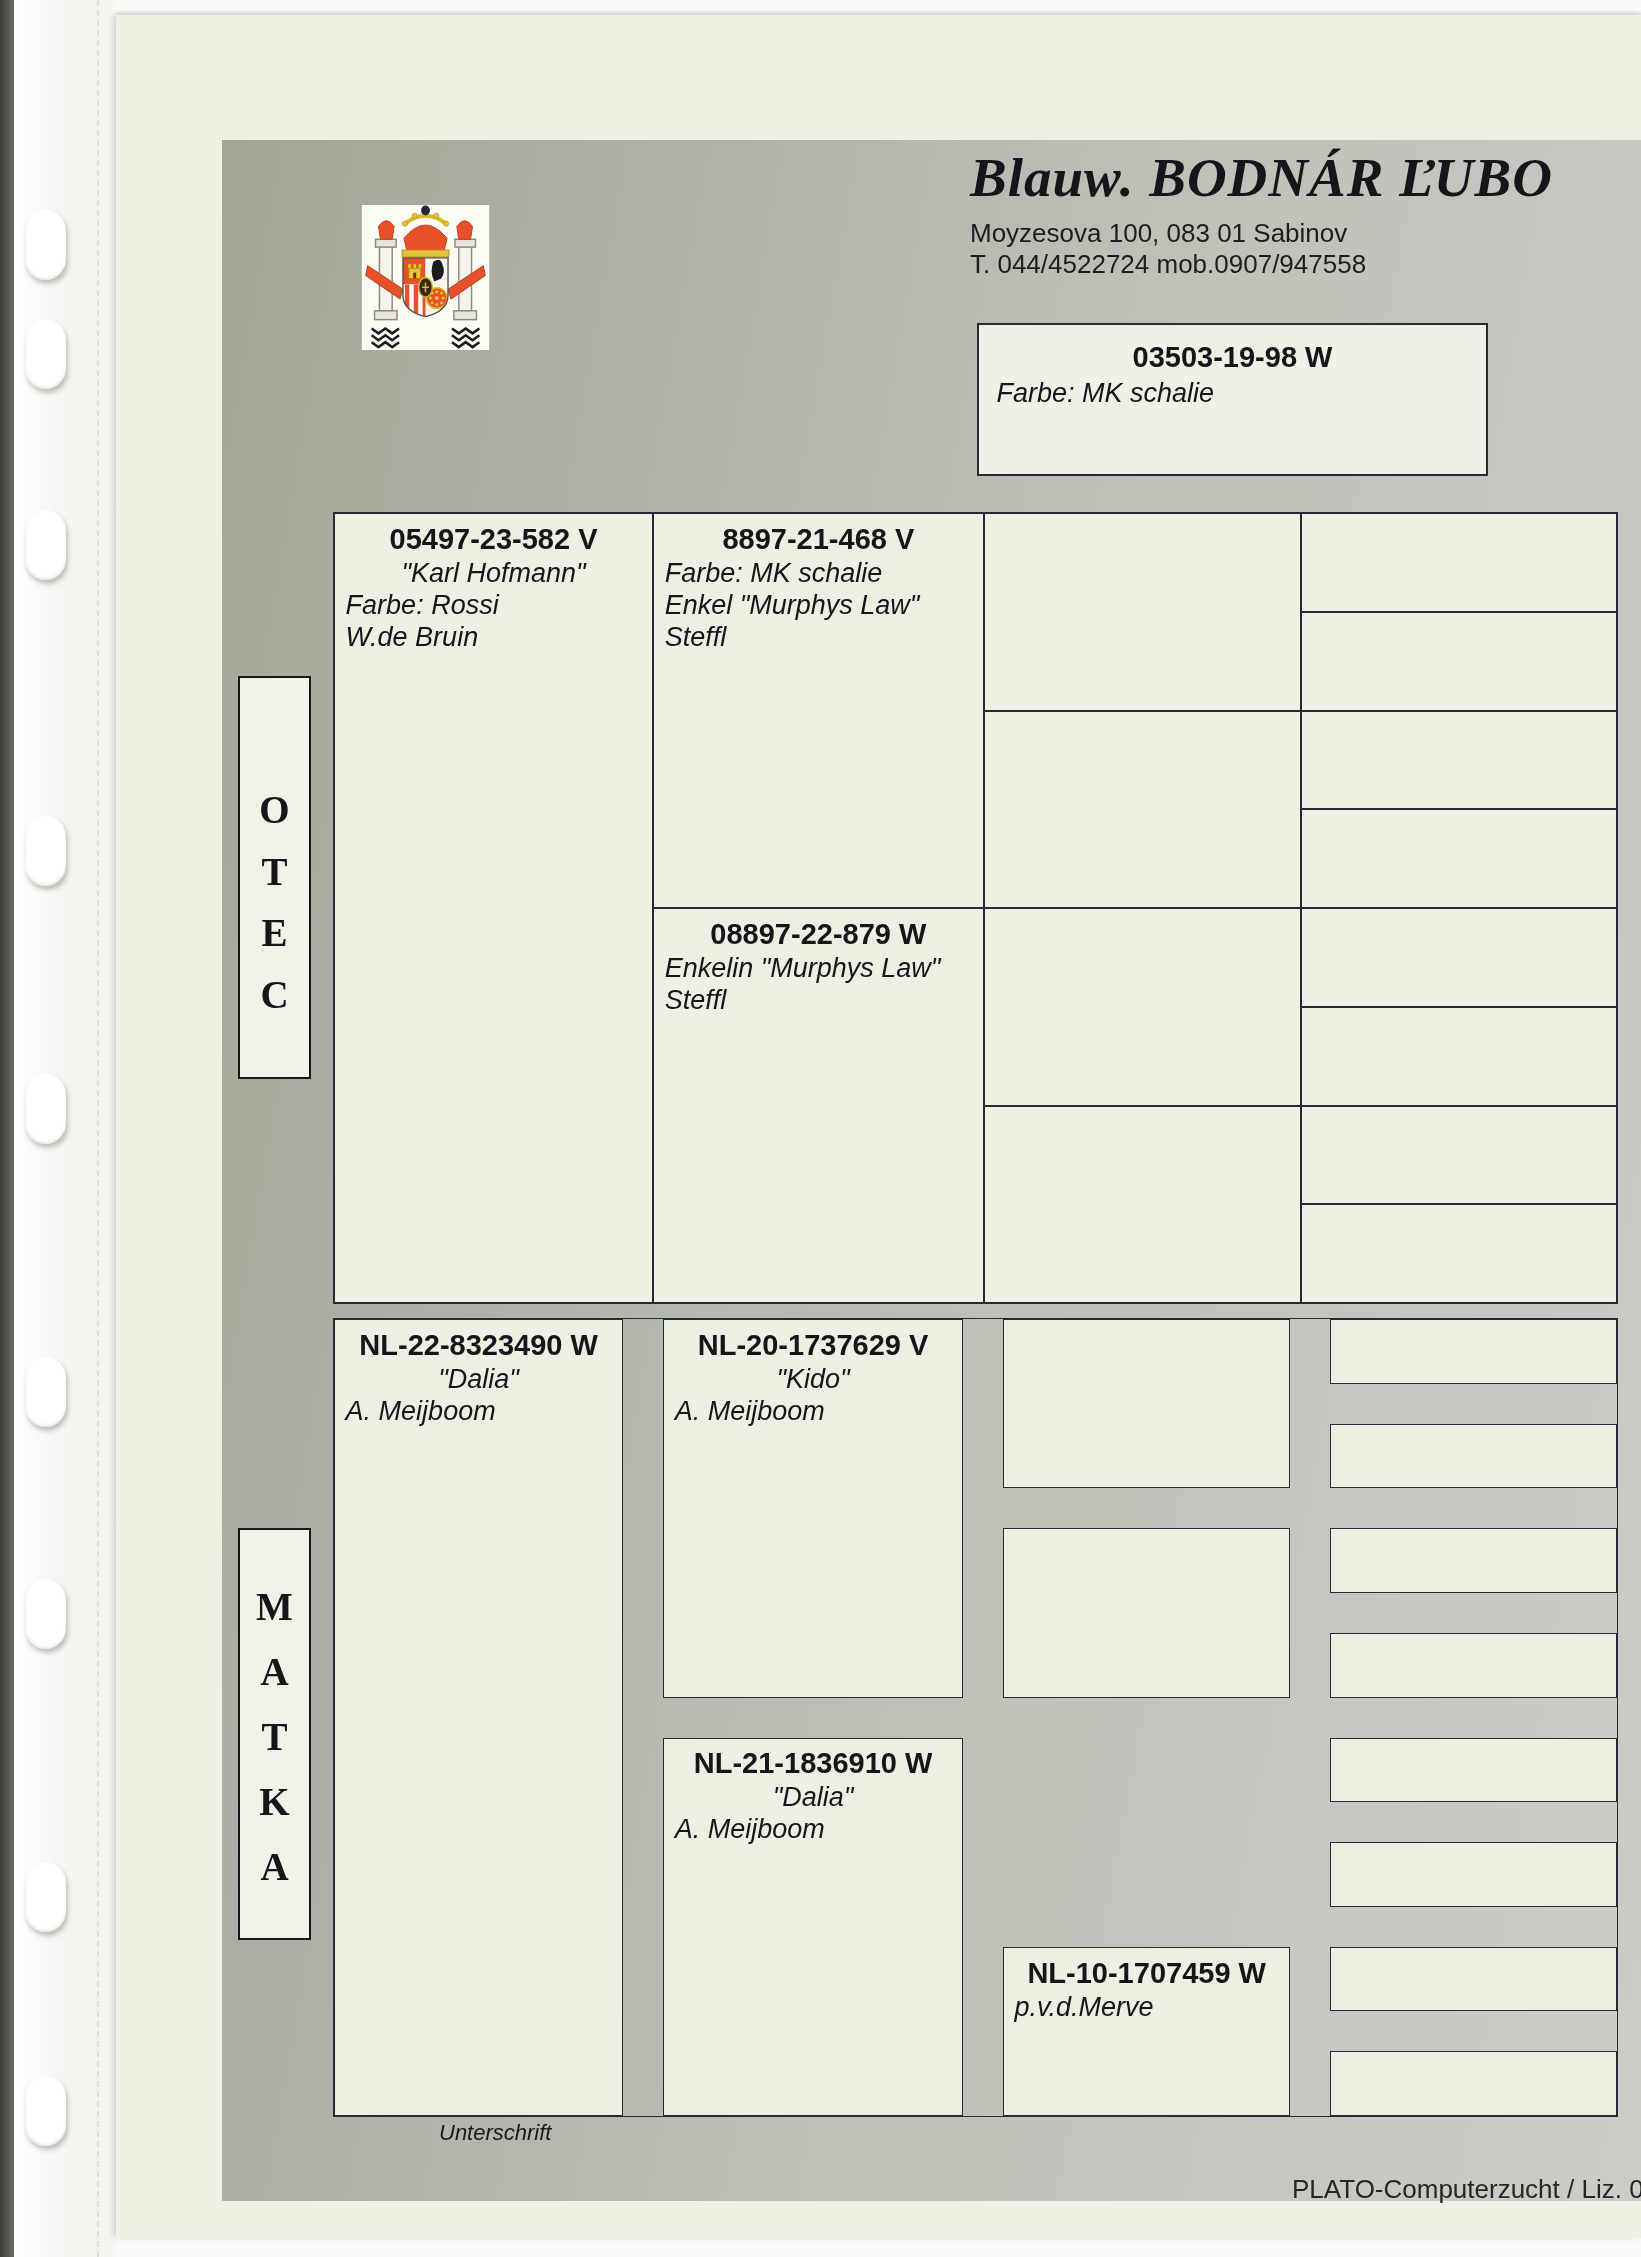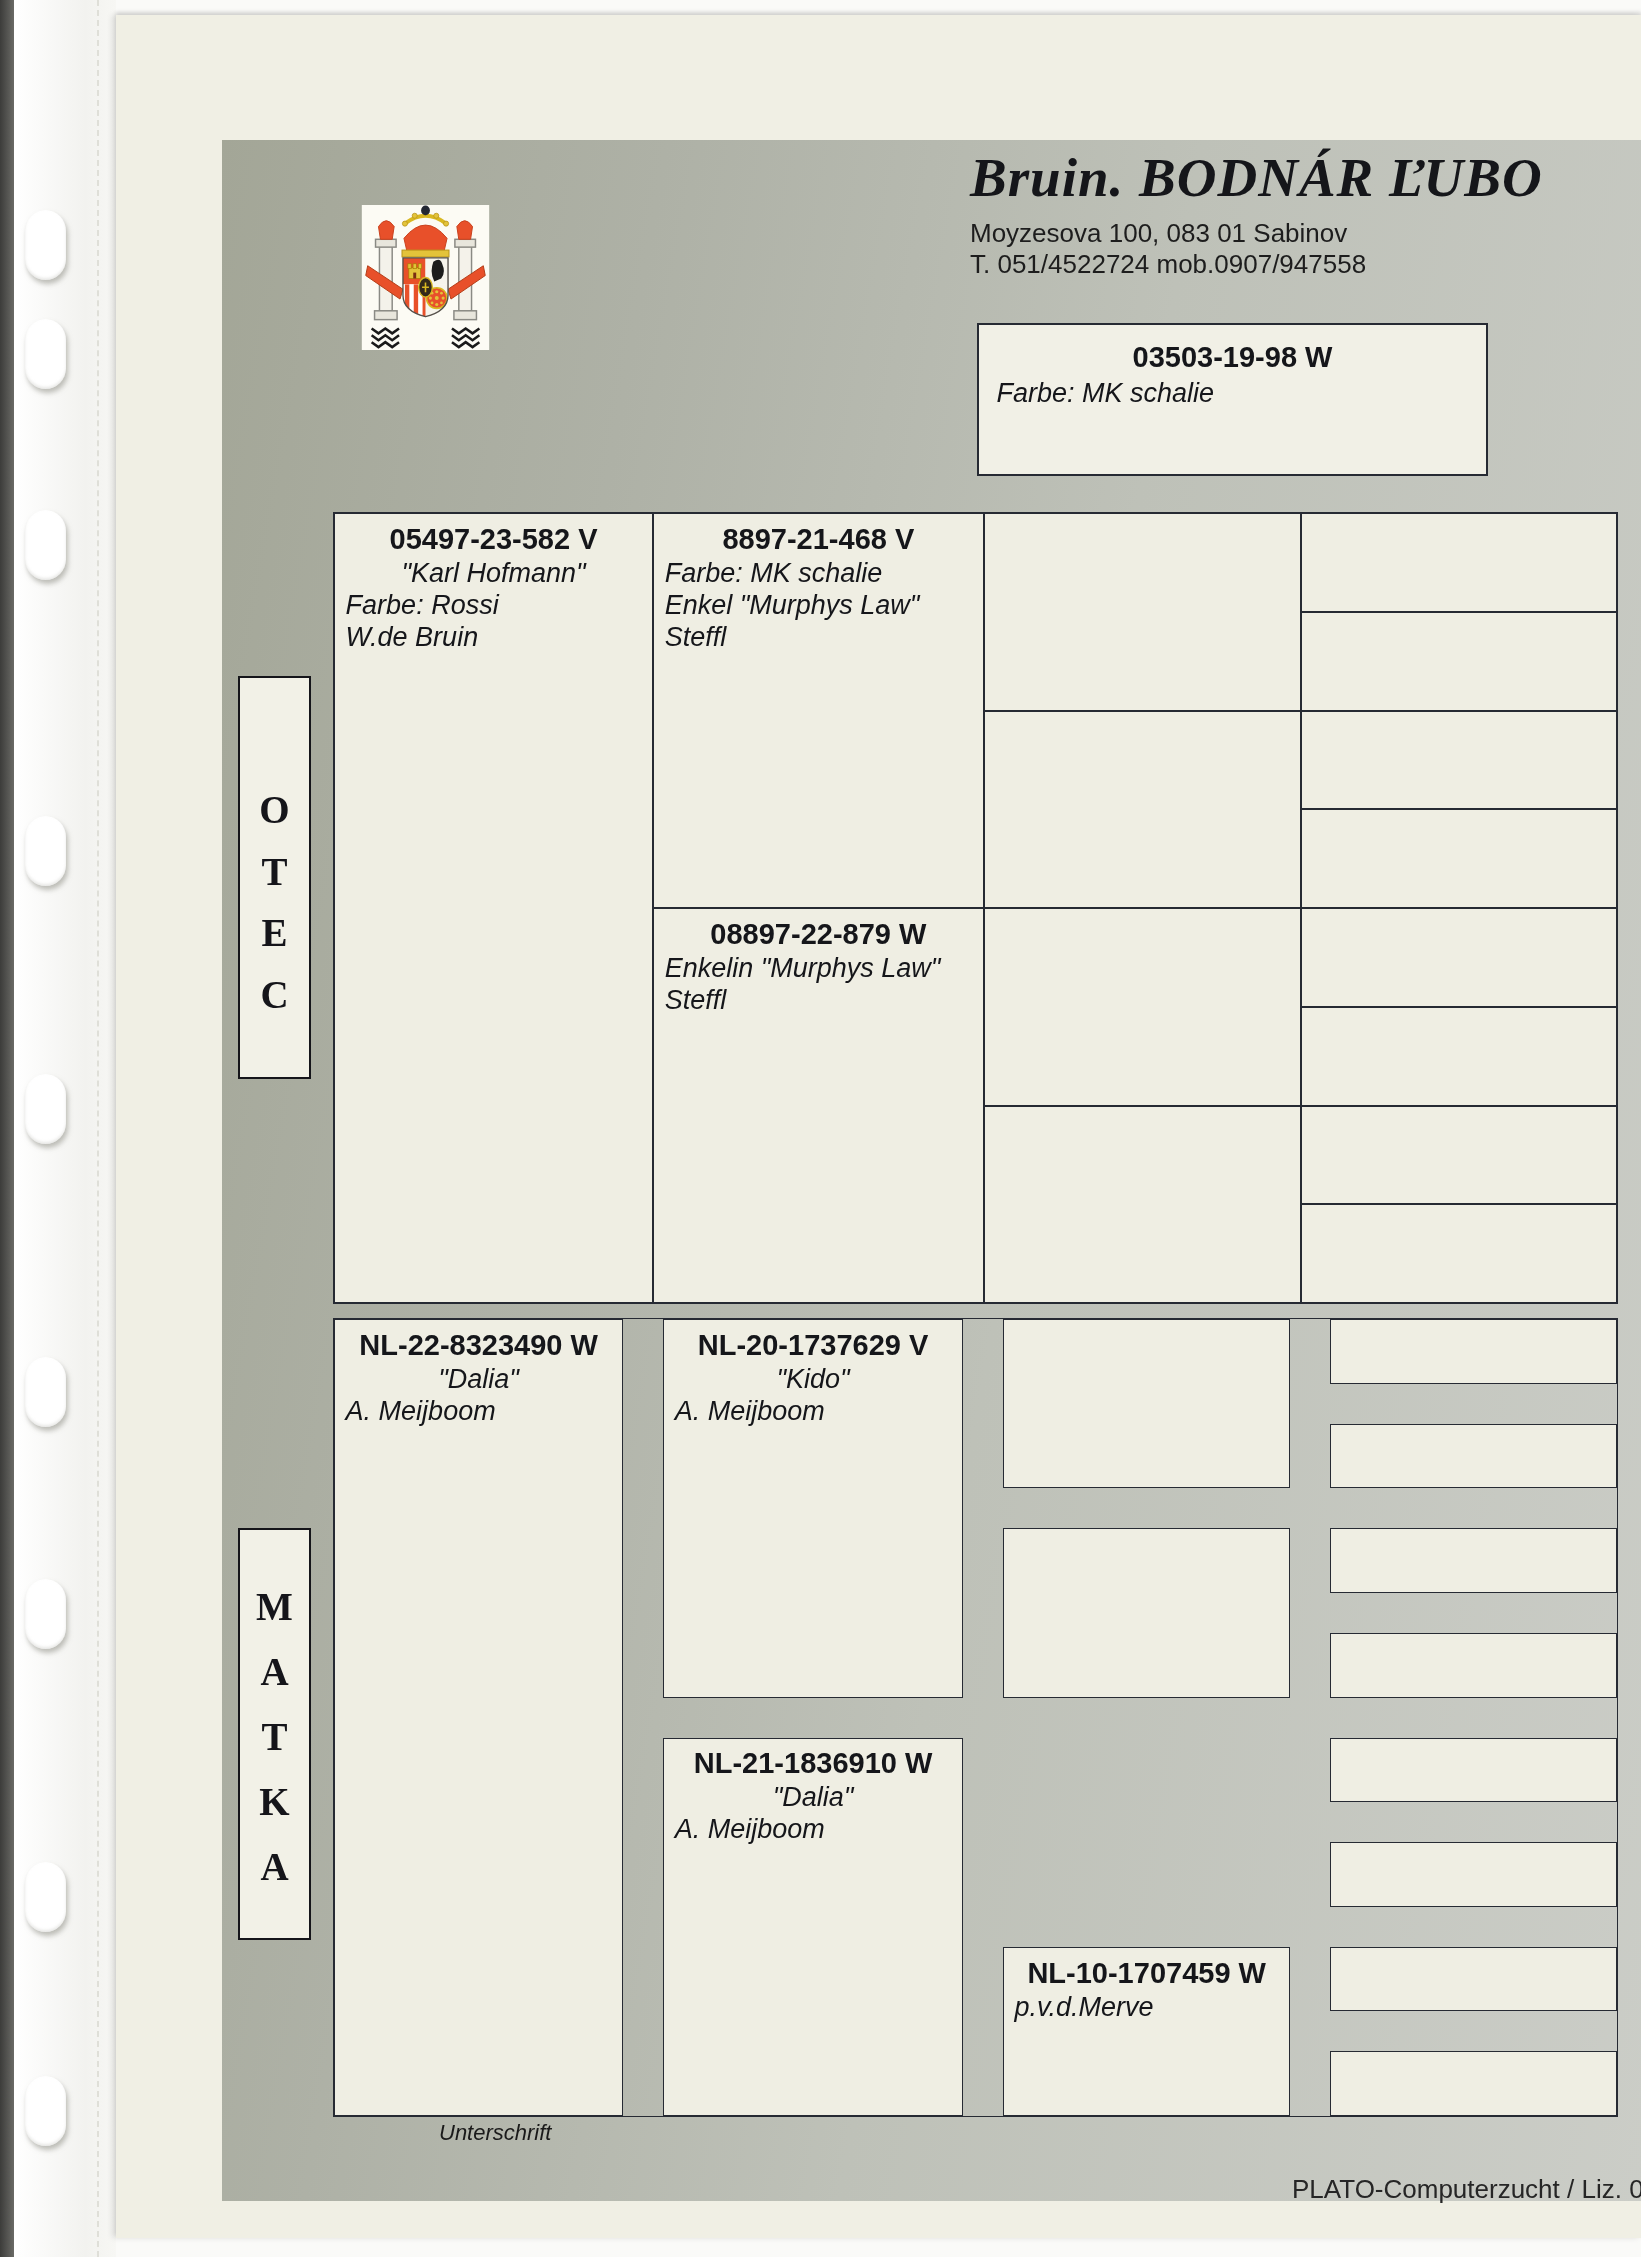--- a/index.html
+++ b/index.html
@@ -159,23 +159,23 @@
           <circle cx="81.3" cy="100" r="1.4"></circle>
       </g>
     </g>
     <path d="M42 54 h46 v38 q0 16 -23 22 q-23 -6 -23 -22 z" fill="none" stroke="#55504a" stroke-width="1.4"></path>
     <ellipse cx="65" cy="84" rx="7" ry="10" fill="#34291a" stroke="#d9b822" stroke-width="1.4"></ellipse>
     <path d="M65 79 v10 M61.5 84 h7" stroke="#d9b822" stroke-width="1.6"></path>
   </svg>
 </div>
 
 <div class="head">
-  <div class="title">Bruin. BODNÁR ĽUBO</div>
+  <div class="title">Blauw. BODNÁR ĽUBO</div>
   <div class="addr">Moyzesova 100, 083 01 Sabinov</div>
-  <div class="phone">T. 051/4522724 mob.0907/947558</div>
+  <div class="phone">T. 044/4522724 mob.0907/947558</div>
 </div>
 
 <div class="idbox">
   <div class="ring">03503-19-98 W</div>
   <div class="name color" style="text-align:left">Farbe: MK schalie</div>
 </div>
 
 <div class="slab slab-otec">
     <span>O</span>
     <span>T</span>

